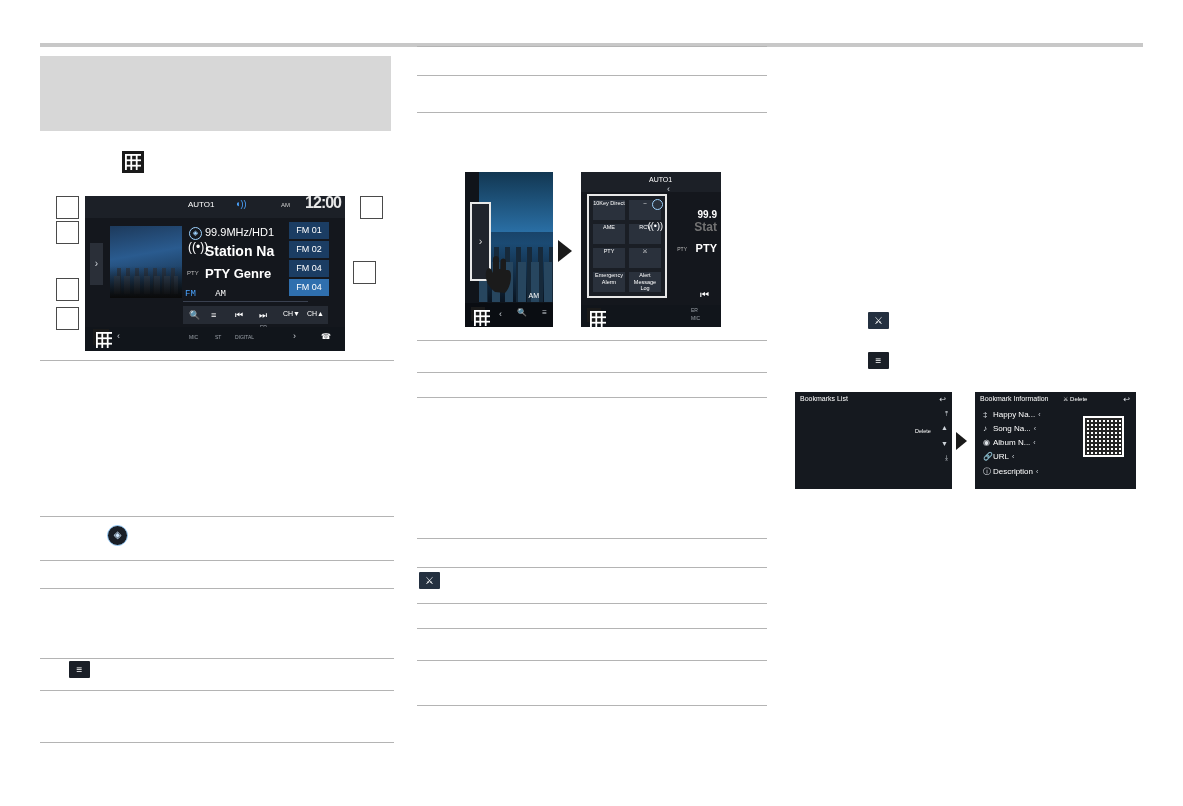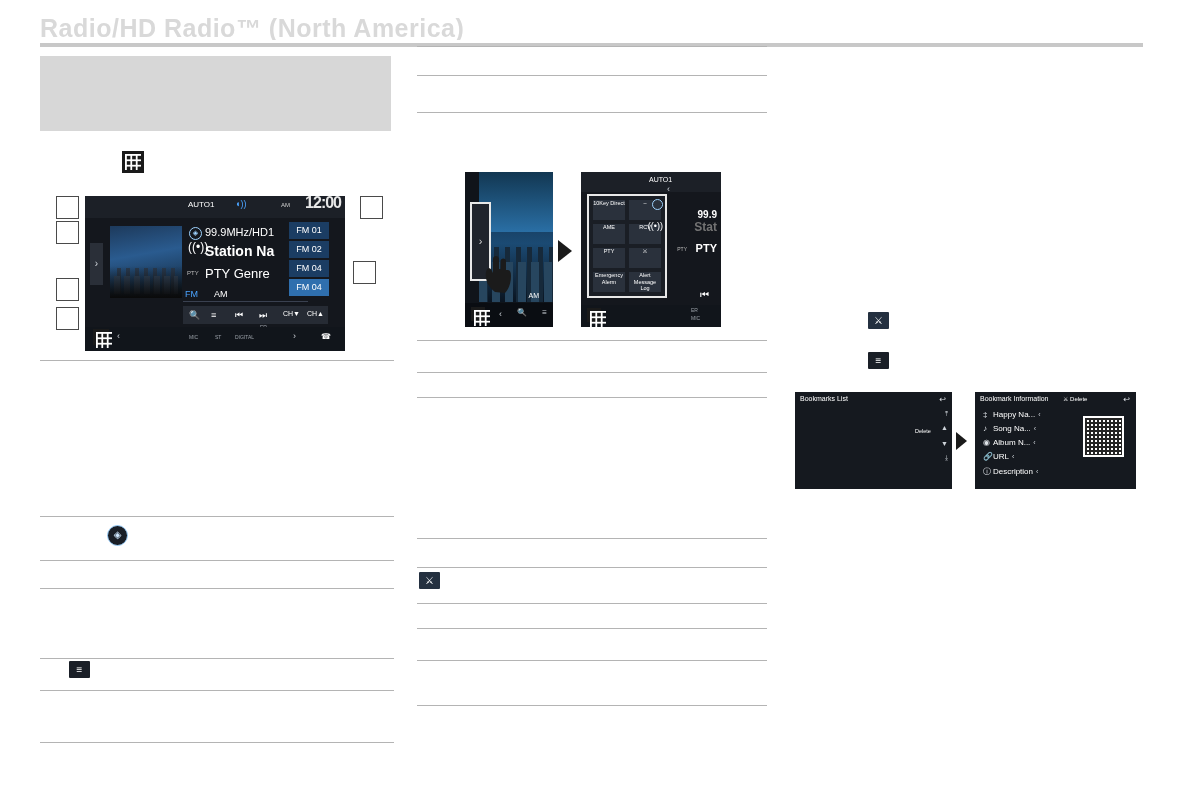--- a/index.html
+++ b/index.html
@@ -191,21 +191,21 @@
     left: 120px; top: 47px;
     font-size: 14px;
     color: #ffffff;
     font-weight: bold;
   }
   .shot1 .ptyrow {
     position: absolute;
     left: 120px; top: 70px;
     font-size: 13px;
     color: #ffffff;
-    font-weight: normal;
+    font-weight: bold;
   }
   .shot1 .ptylabel {
     position: absolute;
     left: 102px; top: 74px;
     font-size: 6px;
     color: #bdbdbd;
   }
   .shot1 .noteicon {
     position: absolute;
     left: 103px; top: 44px;
@@ -215,20 +215,21 @@
   .shot1 .chev {
     position: absolute;
     color: #cfd4da;
     font-size: 9px;
   }
   .shot1 .bandrow {
     position: absolute;
     left: 100px; top: 93px;
     font-size: 9px;
     color: #ffffff;
+    font-family: Liberation Mono, monospace;
   }
   .shot1 .bandrow .fm {
     color: #4aa3ff;
     margin-right: 14px;
   }
   .shot1 .bandline {
     position: absolute;
     left: 98px; top: 105px;
     width: 125px; height: 1px;
     background: #3a4150;
@@ -582,21 +583,20 @@
     border: 1px solid #9fd3ff;
     color: #cfe8ff;
     line-height: 17px;
   }
 </style>
 </head>
 <body>
 
 <div class="page">
 
-  <div class="header-title">Radio/HD Radio™ (North America)</div>
   <div class="header-rule"></div>
 
   <div class="grey-box"></div>
 
   <div style="position:absolute;left:122px;top:151px;">
     <span class="icon-grid"></span>
   </div>
 
   <div class="num-box" style="left:56px;top:196px;"></div>
   <div class="num-box" style="left:56px;top:221px;"></div>

